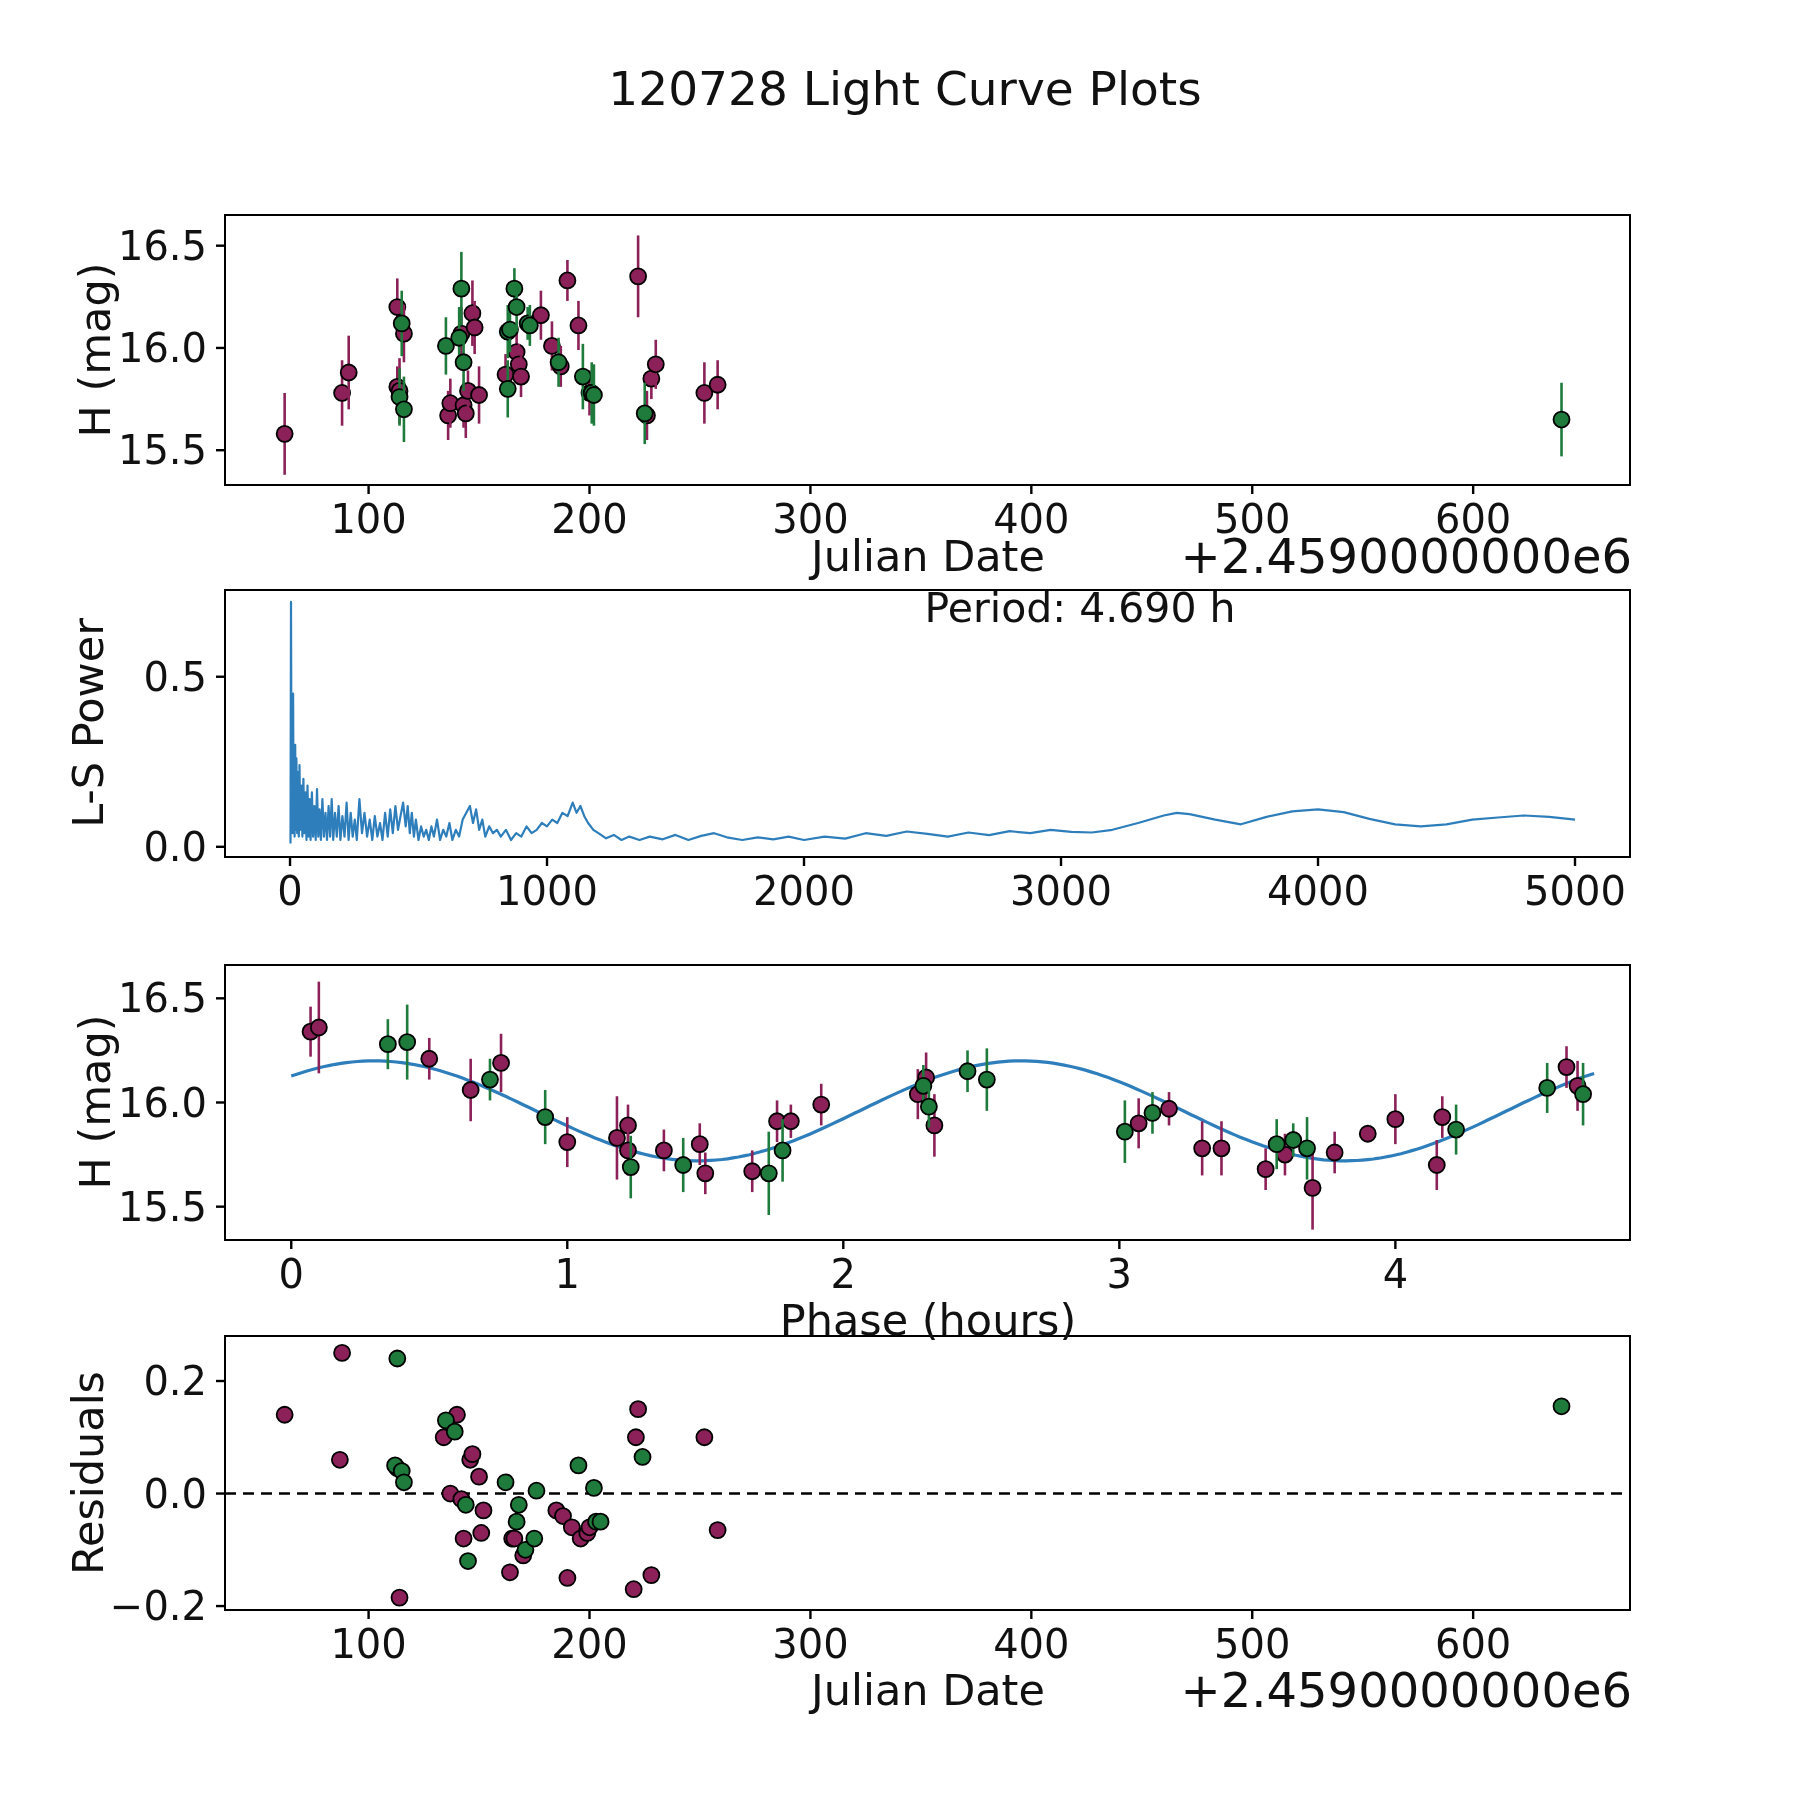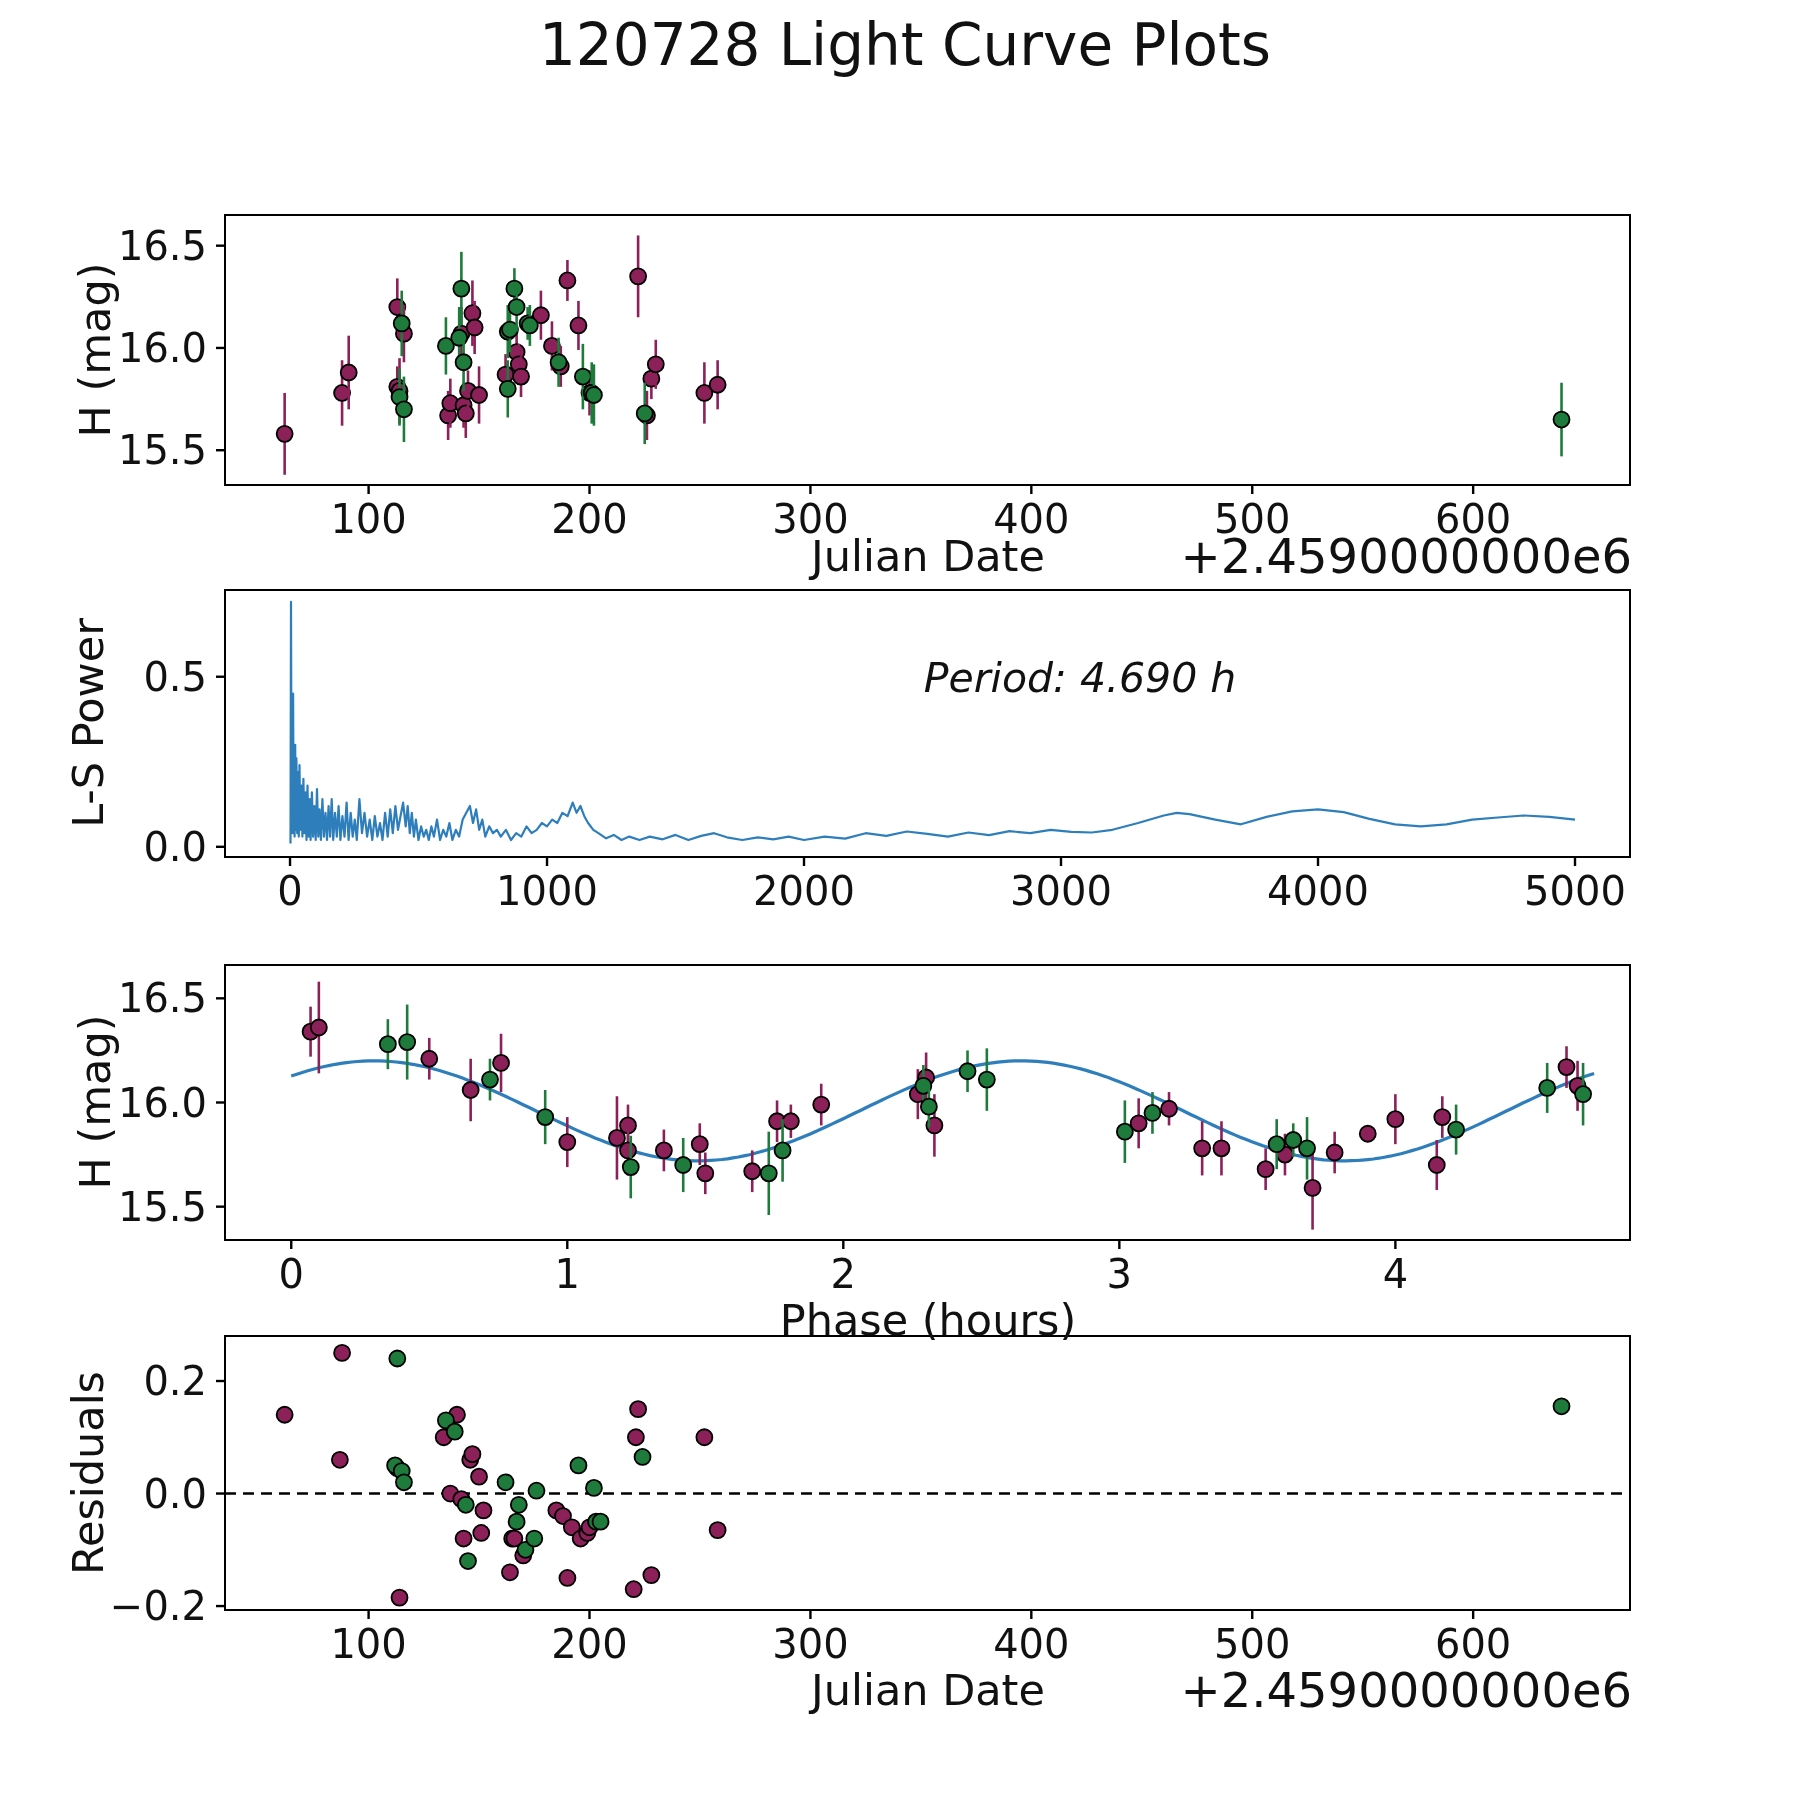--- a/index.html
+++ b/index.html
@@ -1,20 +1,20 @@
 <!DOCTYPE html>
 <html><head>
 <meta charset="utf-8">
 <style>
   html,body{margin:0;padding:0;background:#ffffff;}
   body{width:1800px;height:1800px;position:relative;font-family:"DejaVu Sans",sans-serif;color:#111;}
   .fig{position:absolute;left:0;top:0;width:1800px;height:1800px;}
   .lbl{position:absolute;white-space:nowrap;transform:translate(-50%,-50%);font-size:43px;color:#111;}
   .lbl.rot{transform:translate(-50%,-50%) rotate(-90deg);}
-  .lbl.title{font-size:58px;}
+  .lbl.title{font-size:47px;margin-top:43px;}
   .lbl.offset{transform:translate(-100%,-50%);font-size:48px;}
   .lbl.annot{font-size:41px;}
   svg#figure{position:absolute;left:0;top:0;}
   svg text{font-family:"DejaVu Sans",sans-serif;fill:#111;}
 </style>
 </head>
 <body>
 
 <div class="fig">
   <svg id="figure" width="1800" height="1800">
@@ -397,21 +397,21 @@
       </g>
     </svg>
 
   <div class="lbl title" style="left:905px;top:45px;">120728 Light Curve Plots</div>
 
   <div class="lbl rot" style="left:95px;top:350px;">H (mag)</div>
   <div class="lbl" style="left:928px;top:556px;">Julian Date</div>
   <div class="lbl offset" style="left:1632px;top:556px;">+2.4590000000e6</div>
 
   <div class="lbl rot" style="left:88px;top:723px;">L-S Power</div>
-  <div class="lbl annot" style="left:1080px;top:678px;font-style:italic;">Period: 4.690 h</div>
+  <div class="lbl annot" style="left:1080px;top:608px;">Period: 4.690 h</div>
 
   <div class="lbl rot" style="left:95px;top:1102px;">H (mag)</div>
   <div class="lbl" style="left:928px;top:1320px;">Phase (hours)</div>
 
   <div class="lbl rot" style="left:88px;top:1473px;">Residuals</div>
   <div class="lbl" style="left:928px;top:1690px;">Julian Date</div>
   <div class="lbl offset" style="left:1632px;top:1690px;">+2.4590000000e6</div>
 </div>
 
 </body></html>

